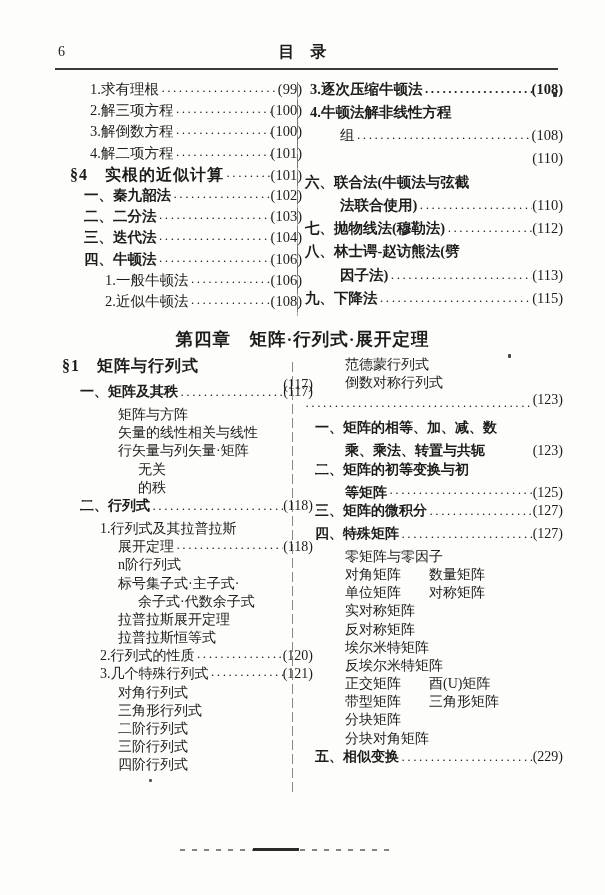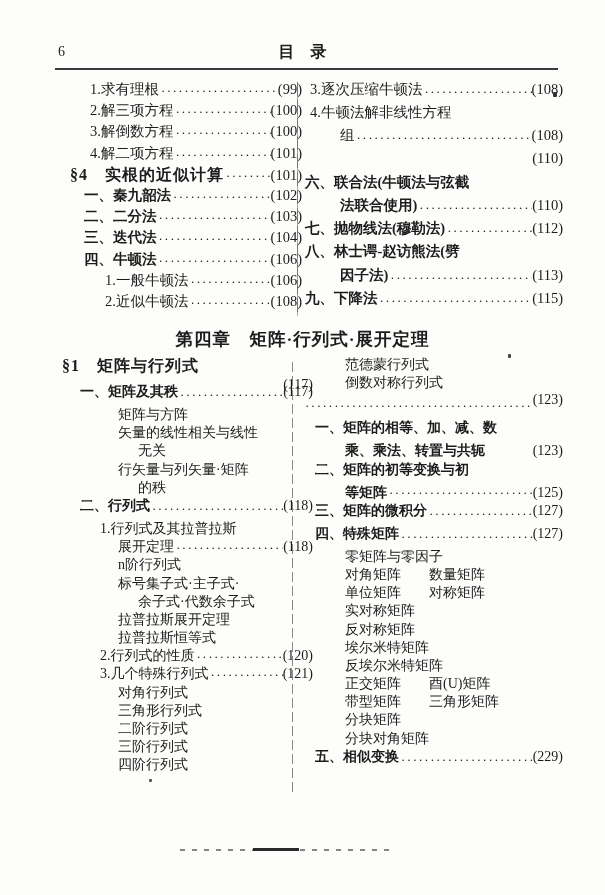--- a/index.html
+++ b/index.html
@@ -51,21 +51,21 @@
     font-size:13px;letter-spacing:1.5px;
     padding:0 2px;color:var(--text,#1c1c1c);
     align-self:center;line-height:1;
   }
   .leader.blank{visibility:hidden;}
   .p{flex:0 0 auto;margin-left:auto;}
 
   
   .tl .sec{padding-left:10px;} .tl .maj{padding-left:24px;}
   .tl .num{padding-left:30px;} .tl .sub{padding-left:45px;}
-  .tr .maj{padding-left:3px;}  .tr .num{padding-left:8px;}
+  .tr .maj{padding-left:3px;}  .tr .num{padding-left:8px;font-weight:bold;}
   .tr .sub,.tr .wrap{padding-left:38px;}
   .bl .sec{padding-left:2px;flex-direction:column;}  .bl .maj{padding-left:20px;}
   .bl .num{padding-left:40px;} .bl .sub{padding-left:58px;}
   .bl .wrap{padding-left:78px;}
   .br .sec{padding-left:0;}    .br .maj{padding-left:12px;}
   .br .sub{padding-left:42px;} .br .wrap{padding-left:42px;}
 
   
   .chapter{
     position:absolute;left:0;top:327px;width:100%;
@@ -215,25 +215,25 @@
         <span class="t">一、矩阵及其秩</span>
         <span class="leader">··························································································</span>
         <span class="p">(117)</span>
       </div>
       <div class="line sub">
         <span class="t">矩阵与方阵</span>
       </div>
       <div class="line sub">
         <span class="t">矢量的线性相关与线性</span>
       </div>
+      <div class="line sub">
+        <span class="t">行矢量与列矢量·矩阵</span>
+      </div>
       <div class="line wrap">
         <span class="t">无关</span>
-      </div>
-      <div class="line sub">
-        <span class="t">行矢量与列矢量·矩阵</span>
       </div>
       <div class="line wrap">
         <span class="t">的秩</span>
       </div>
       <div class="line maj b">
         <span class="t">二、行列式</span>
         <span class="leader">··························································································</span>
         <span class="p">(118)</span>
       </div>
       <div class="line num">

